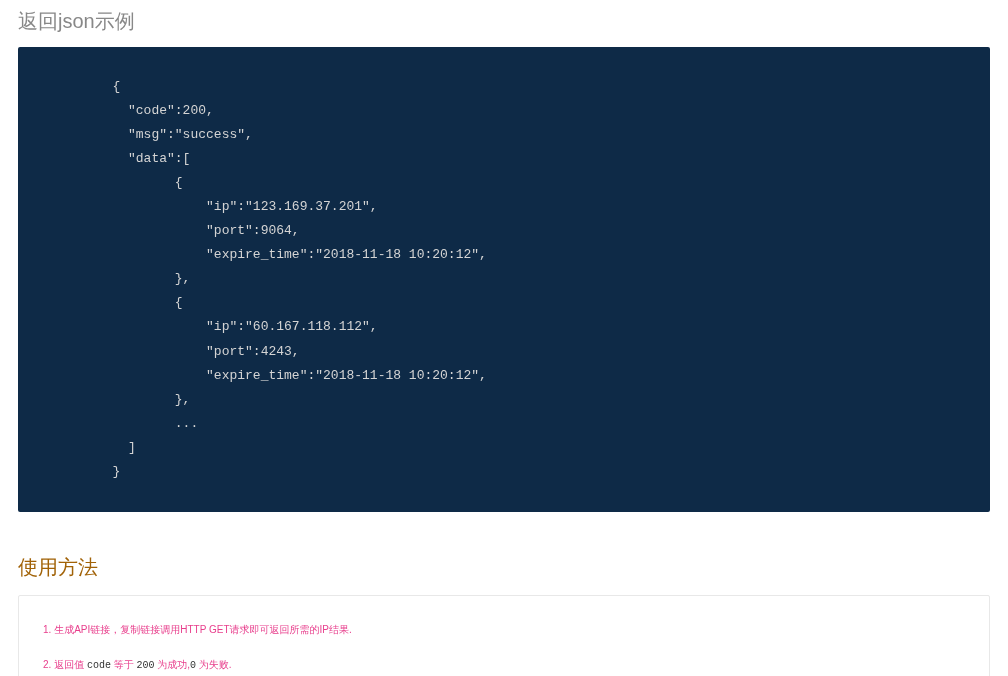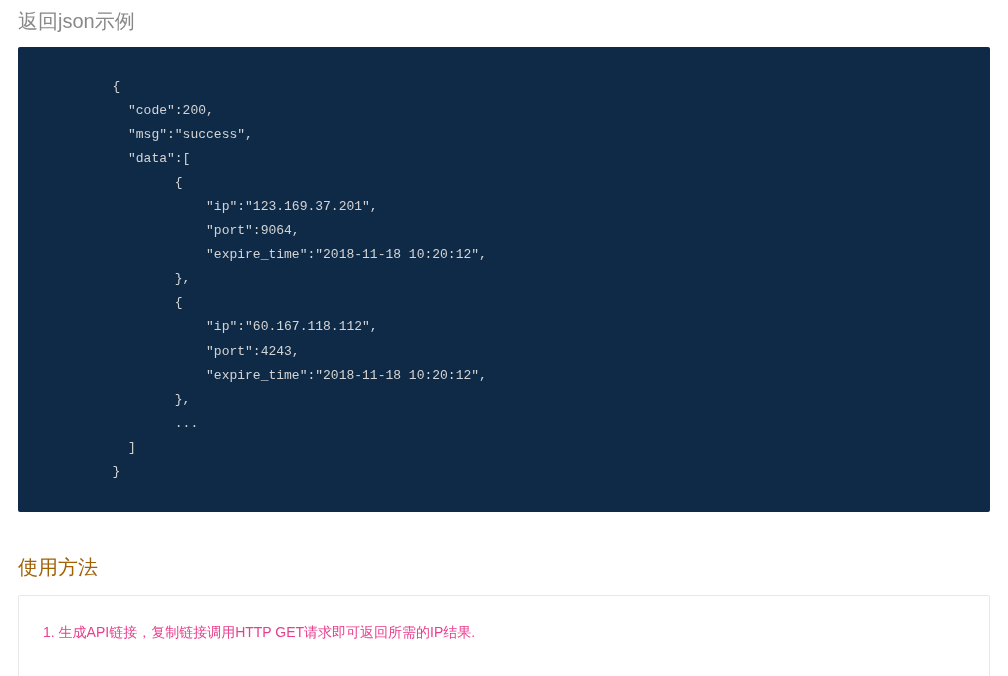--- a/index.html
+++ b/index.html
@@ -37,23 +37,23 @@
       font-weight: normal;
       padding: 18px 18px 14px 18px;
     }
     .usage-box {
       margin: 0 18px;
       border: 1px solid #e8e8e8;
       border-radius: 2px;
       padding: 26px 24px 10px 24px;
     }
     .usage-item {
-      font-size: 14px;
+      font-size: 10px;
       color: #333;
-      margin-bottom: 30px;
+      margin-bottom: 20px;
       line-height: 1.5;
     }
     .usage-item .num {
       color: #e83e8c;
     }
     .usage-item .highlight {
       color: #e83e8c;
     }
     .usage-item .code-inline {
       font-family: Consolas, "Courier New", monospace;

